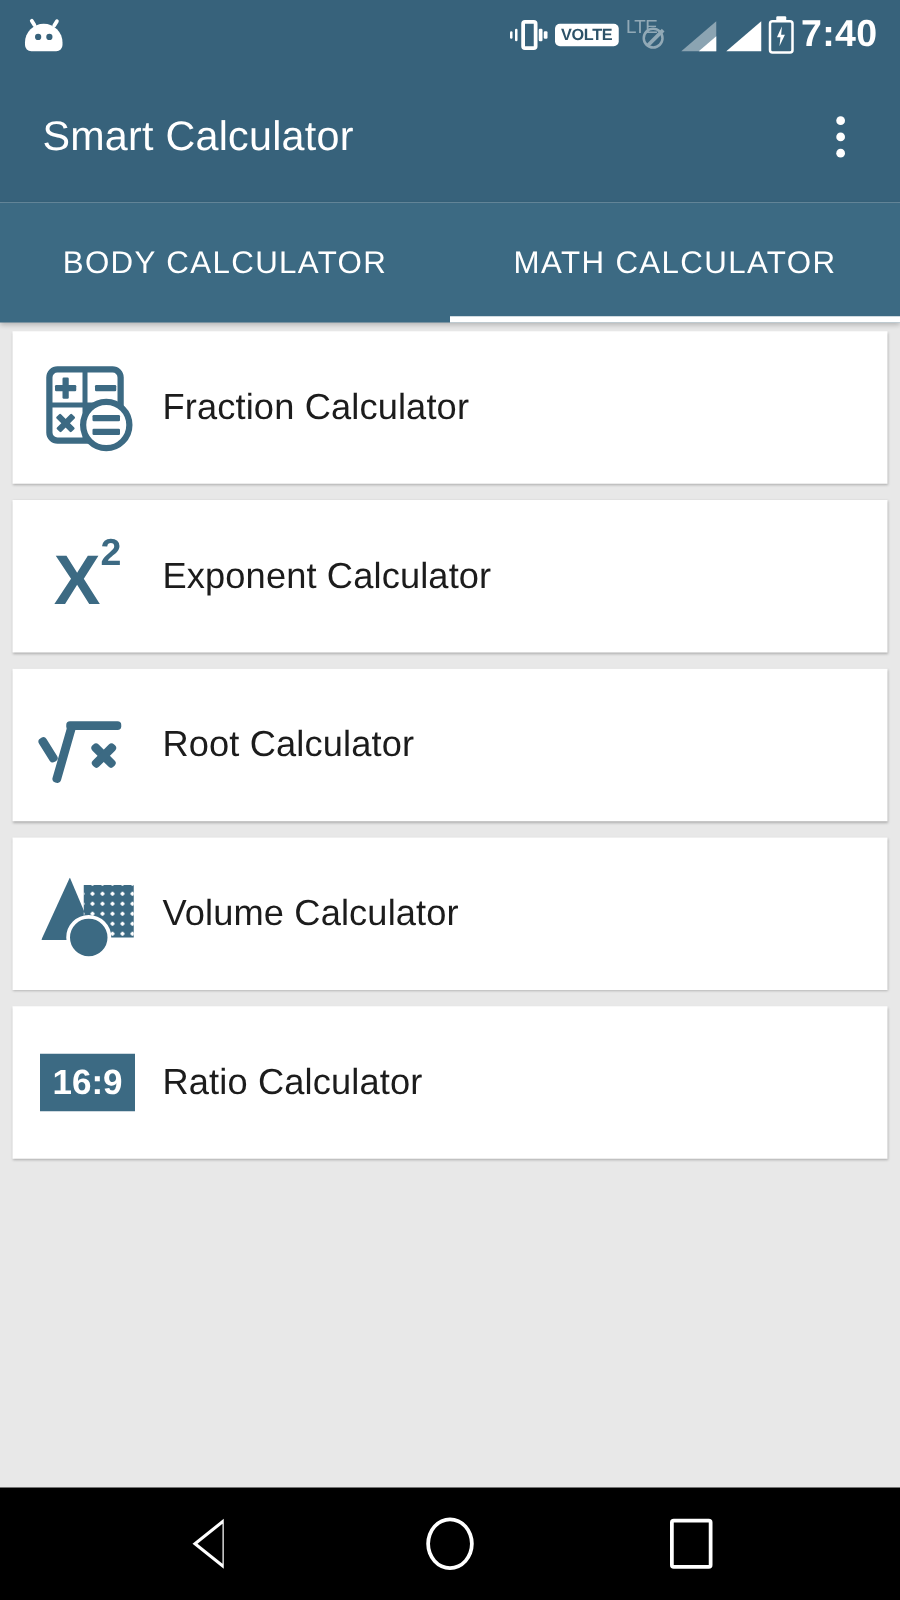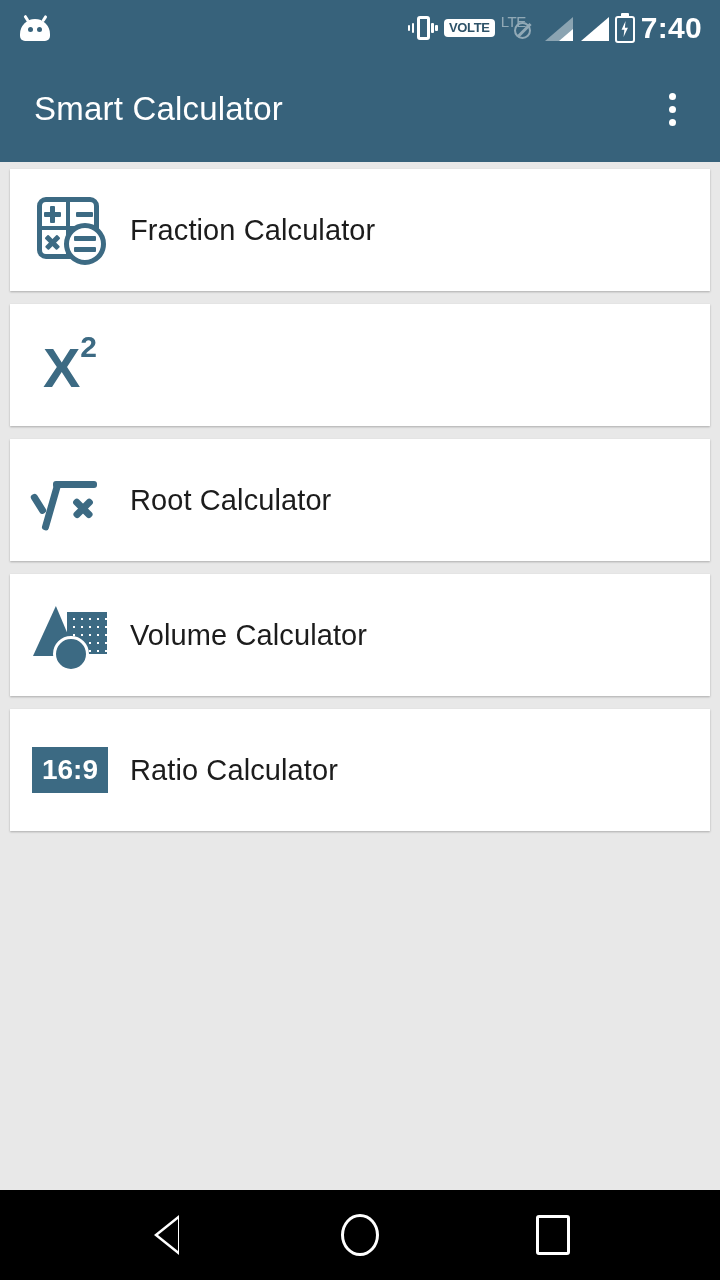--- a/index.html
+++ b/index.html
@@ -295,20 +295,24 @@
 
   <div class="app-bar">
     <div class="app-title">Smart Calculator</div>
     <div class="overflow">
       <i></i>
         <i></i>
         <i></i>
     </div>
   </div>
 
+  <div class="tabs">
+    <div class="tab">BODY CALCULATOR</div>
+    <div class="tab active">MATH CALCULATOR</div>
+  </div>
 
   <div class="list">
 
     <div class="card">
       <div class="card-icon">
         <div class="ic ic-frac">
           <span class="grid"></span>
             <span class="vline"></span>
             <span class="hline"></span>
           <span class="pl-h"></span>
@@ -326,20 +330,21 @@
 
 
 
     <div class="card">
       <div class="card-icon">
         <div class="ic ic-exp">
           <span class="xx">X</span>
           <span class="sup">2</span>
         </div>
       </div>
+      <div class="card-label">Exponent Calculator</div>
     </div>
 
     <div class="card">
       <div class="card-icon">
         <div class="ic ic-root">
           <span class="v1"></span>
             <span class="v2"></span>
             <span class="bar"></span>
           <span class="rx1"></span>
             <span class="rx2"></span>

